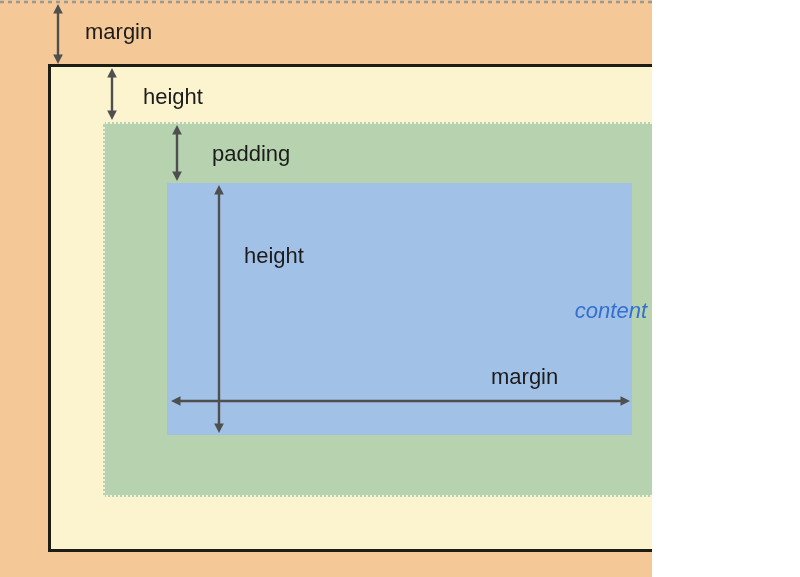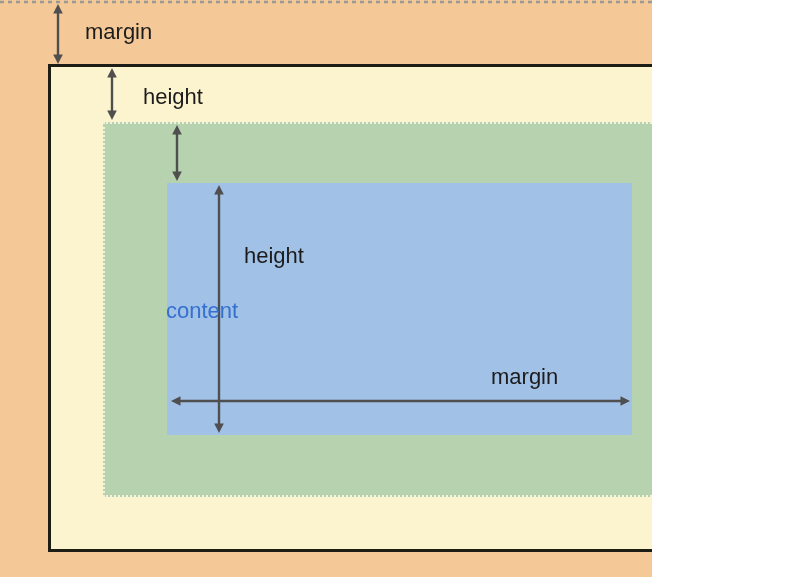--- a/index.html
+++ b/index.html
@@ -81,25 +81,26 @@
     line-height: 26px;
     color: var(--label-text);
     white-space: nowrap;
   }
   .lbl-margin  { left: 85px;  top: 19px; }
   .lbl-border  { left: 143px; top: 84px; }
   .lbl-padding { left: 212px; top: 141px; }
   .lbl-height  { left: 244px; top: 203px; margin-top: 40px; }
   .lbl-width   { left: 491px; top: 364px; }
   .lbl-content {
-    left: 166px;
+    left: 182px;
     top: 298px;
     width: 465px;
-    text-align: left;
+    text-align: right;
     color: var(--content-text);
+    font-style: italic;
   }
 </style>
 </head>
 <body>
 
 <div class="canvas">
 
   <div class="border-box"></div>
   <div class="padding-box"></div>
   <div class="content-box"></div>
@@ -134,16 +135,17 @@
 
     <g>
       <line class="arrow-line" x1="179" y1="401" x2="622" y2="401"></line>
       <polygon class="arrow-head" points="171,401 180.5,396.2 180.5,405.8"></polygon>
       <polygon class="arrow-head" points="630,401 620.5,396.2 620.5,405.8"></polygon>
     </g>
   </svg>
 
   <span class="lbl lbl-margin">margin</span>
   <span class="lbl lbl-border">height</span>
+  <span class="lbl lbl-padding">padding</span>
   <span class="lbl lbl-height">height</span>
   <span class="lbl lbl-content">content</span>
   <span class="lbl lbl-width">margin</span>
 </div>
 
 </body></html>

